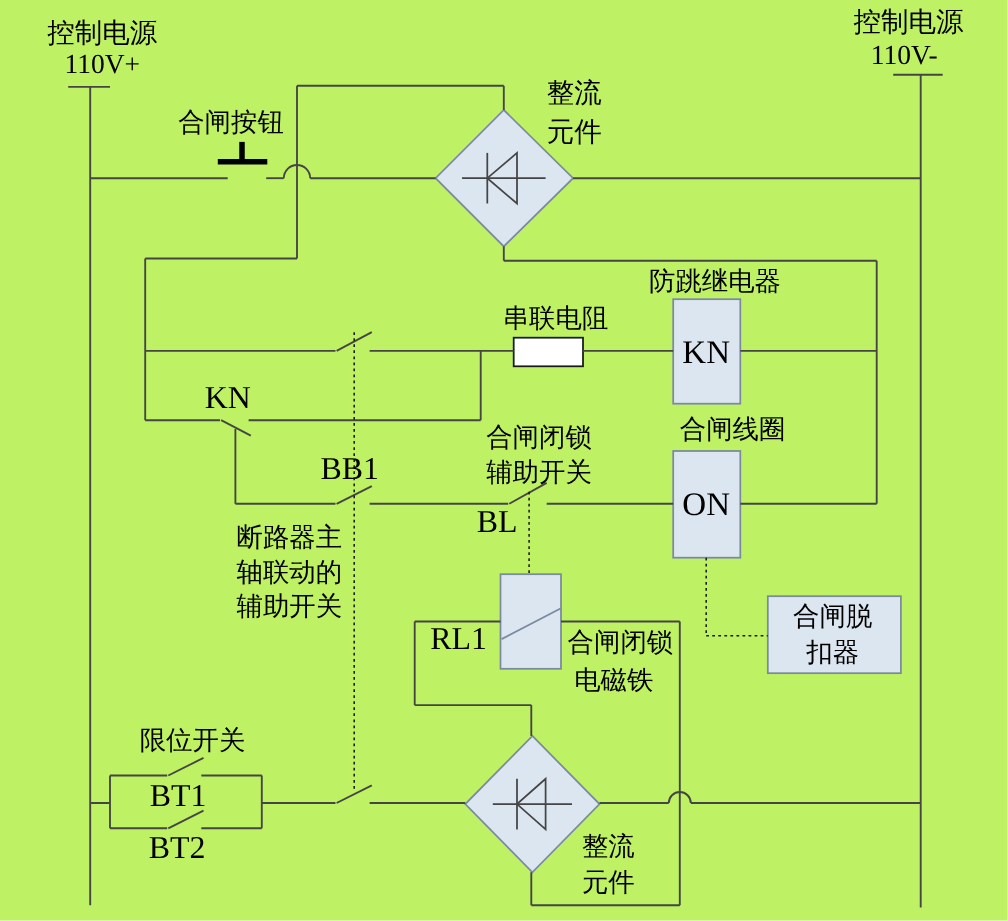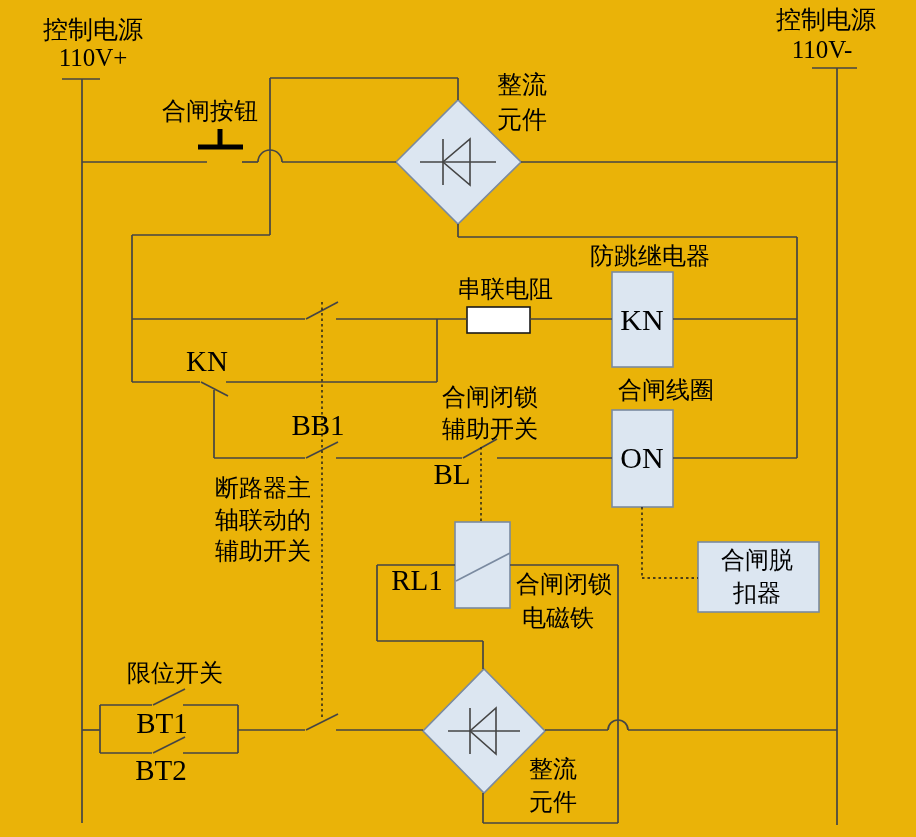--- a/index.html
+++ b/index.html
@@ -5,21 +5,21 @@
   html, body {
     margin: 0;
     padding: 0;
     background: #ffffff;
     font-family: "Liberation Serif", "DejaVu Serif", serif;
   }
   .diagram-wrap {
     position: relative;
     width: 916px;
     height: 837px;
-    background: #eab308;
+    background: #bef264;
     overflow: hidden;
   }
   svg text {
     font-family: "Liberation Serif", "DejaVu Serif", serif;
     fill: #000000;
   }
 </style>
 </head>
 <body>
 

